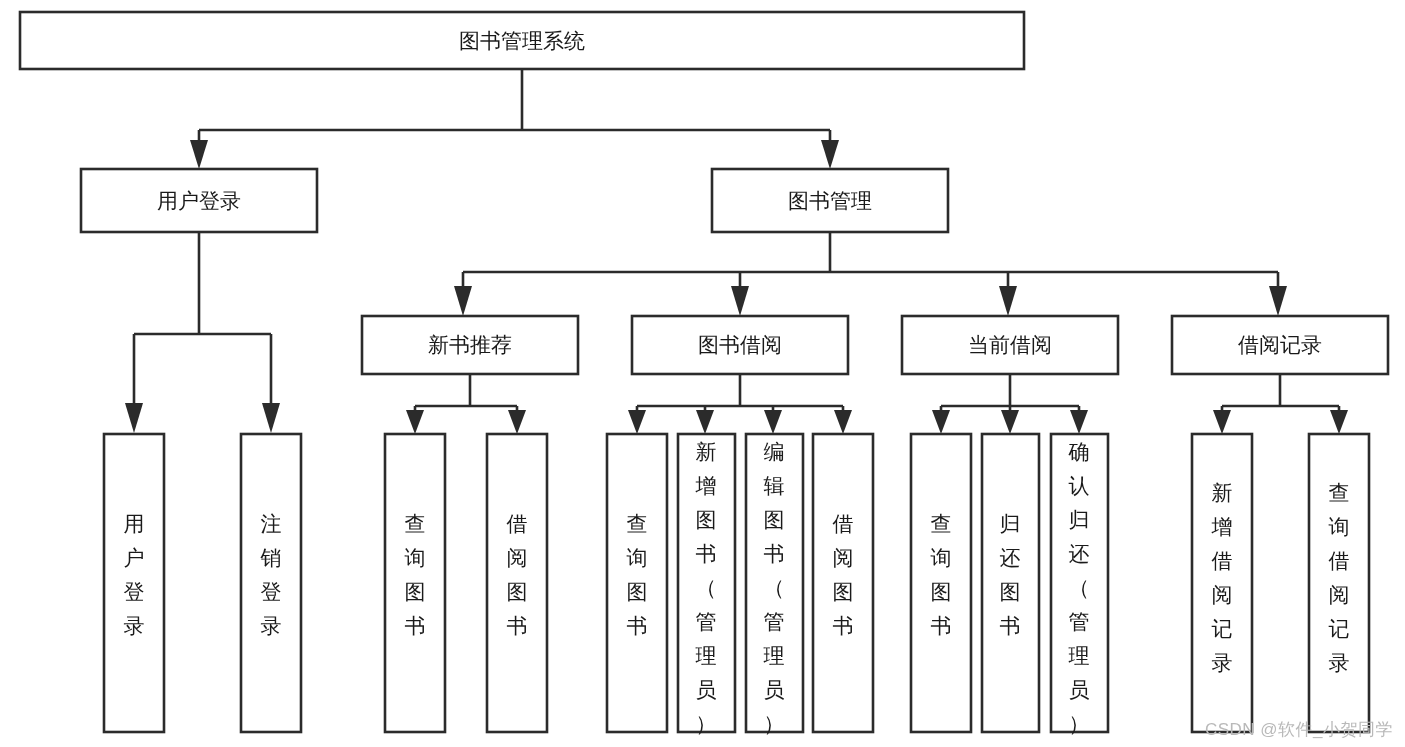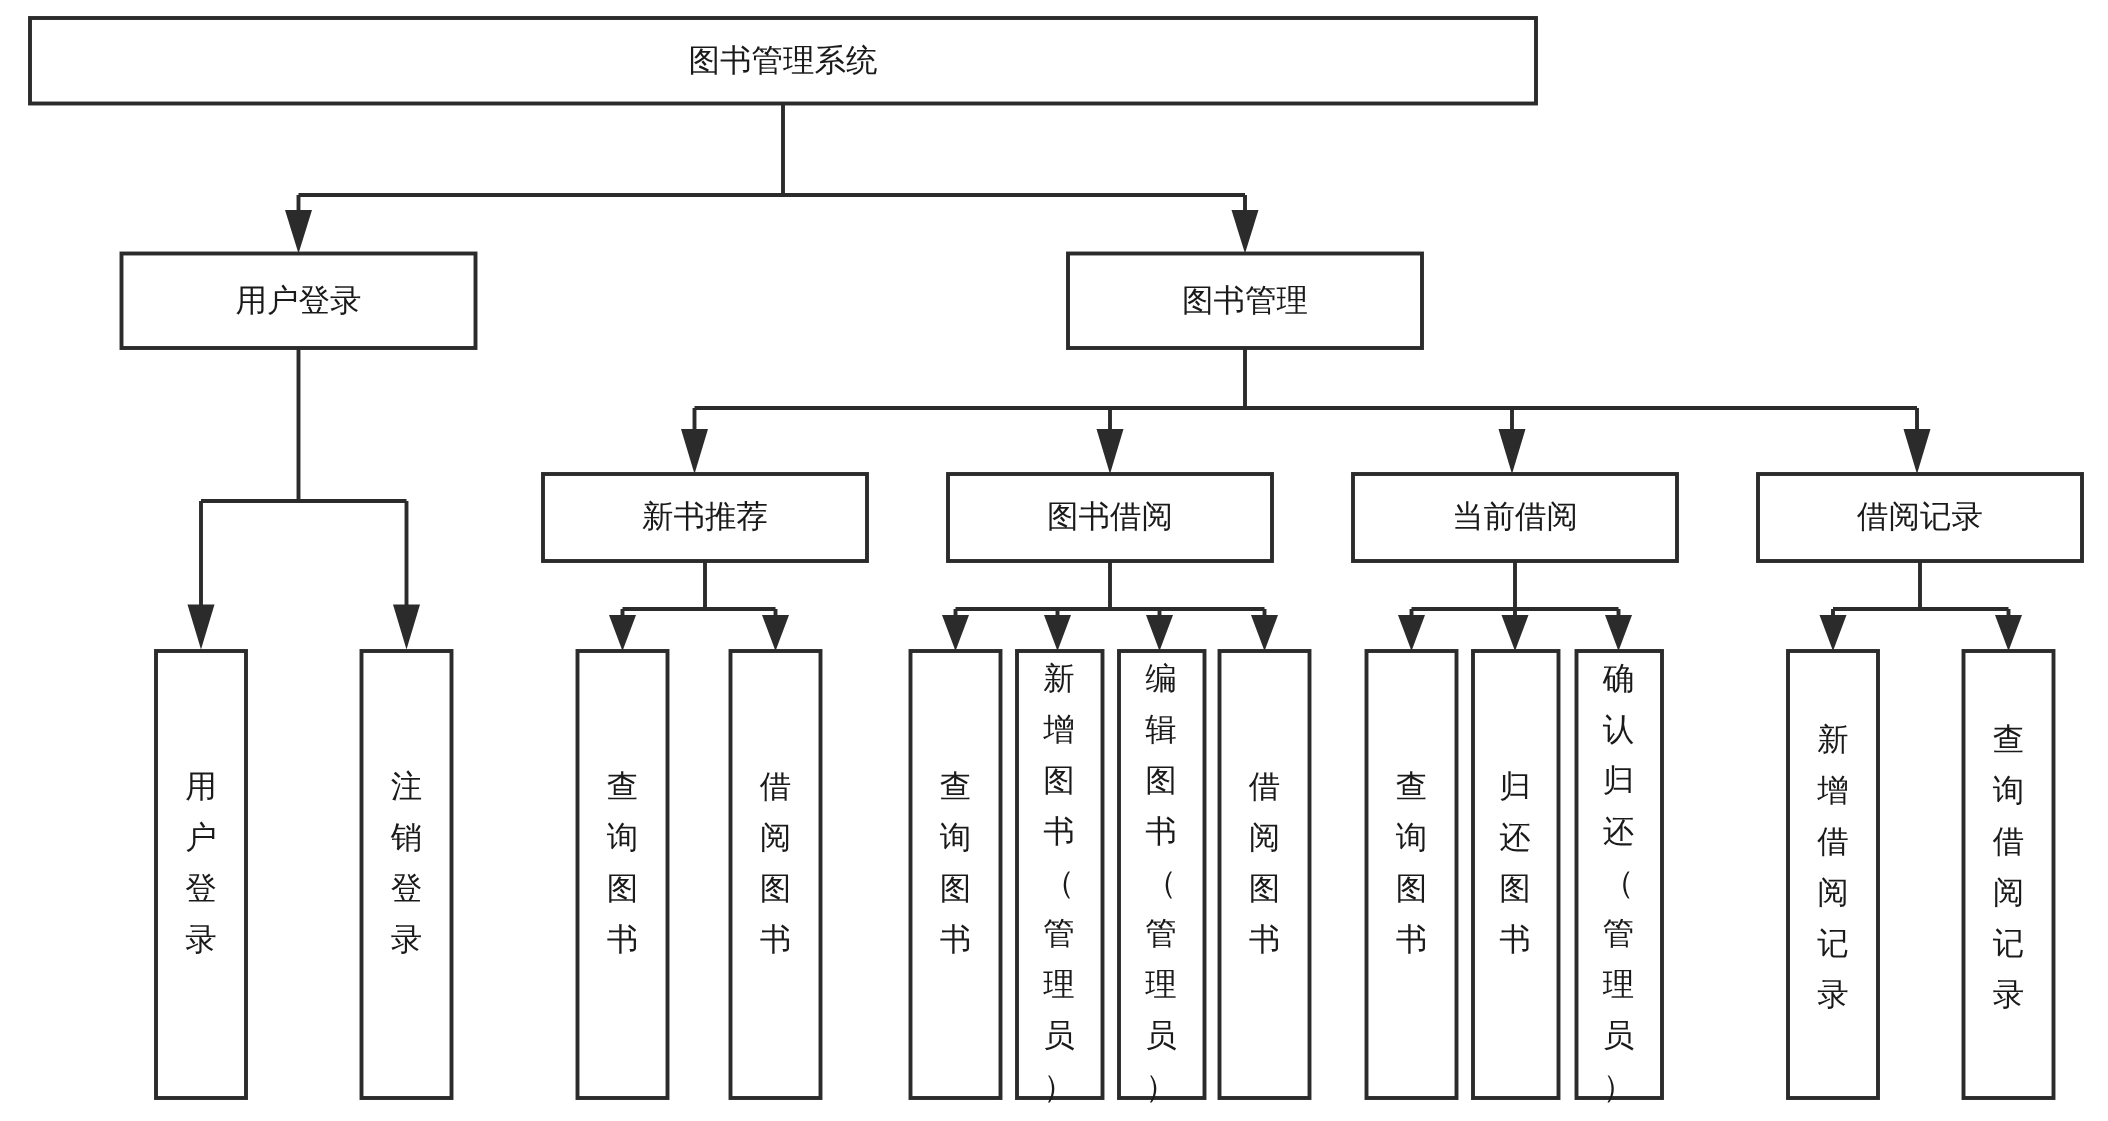--- a/index.html
+++ b/index.html
@@ -232,13 +232,14 @@
       <text class="node-label-v"><tspan x="1222" y="500">新</tspan><tspan x="1222" y="534">增</tspan><tspan x="1222" y="568">借</tspan><tspan x="1222" y="602">阅</tspan><tspan x="1222" y="636">记</tspan><tspan x="1222" y="670">录</tspan></text>
     </g>
 
     <g>
       <rect class="node-box" x="1309" y="434" width="60" height="298"></rect>
       <text class="node-label-v"><tspan x="1339" y="500">查</tspan><tspan x="1339" y="534">询</tspan><tspan x="1339" y="568">借</tspan><tspan x="1339" y="602">阅</tspan><tspan x="1339" y="636">记</tspan><tspan x="1339" y="670">录</tspan></text>
     </g>
 
   </svg>
 
+  <div class="watermark">CSDN @软件_小贺同学</div>
 </div>
 
 </body></html>

